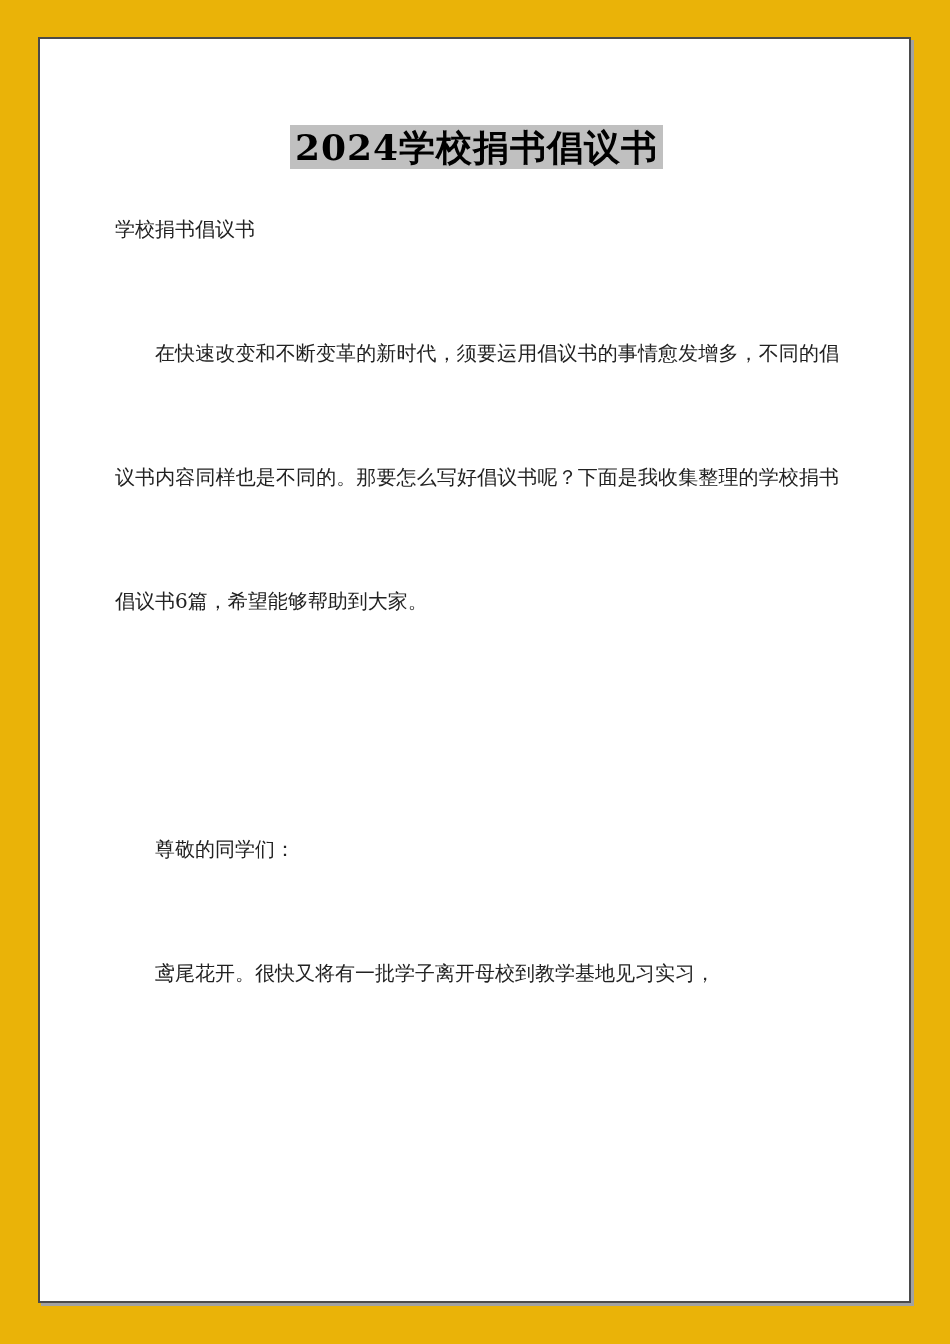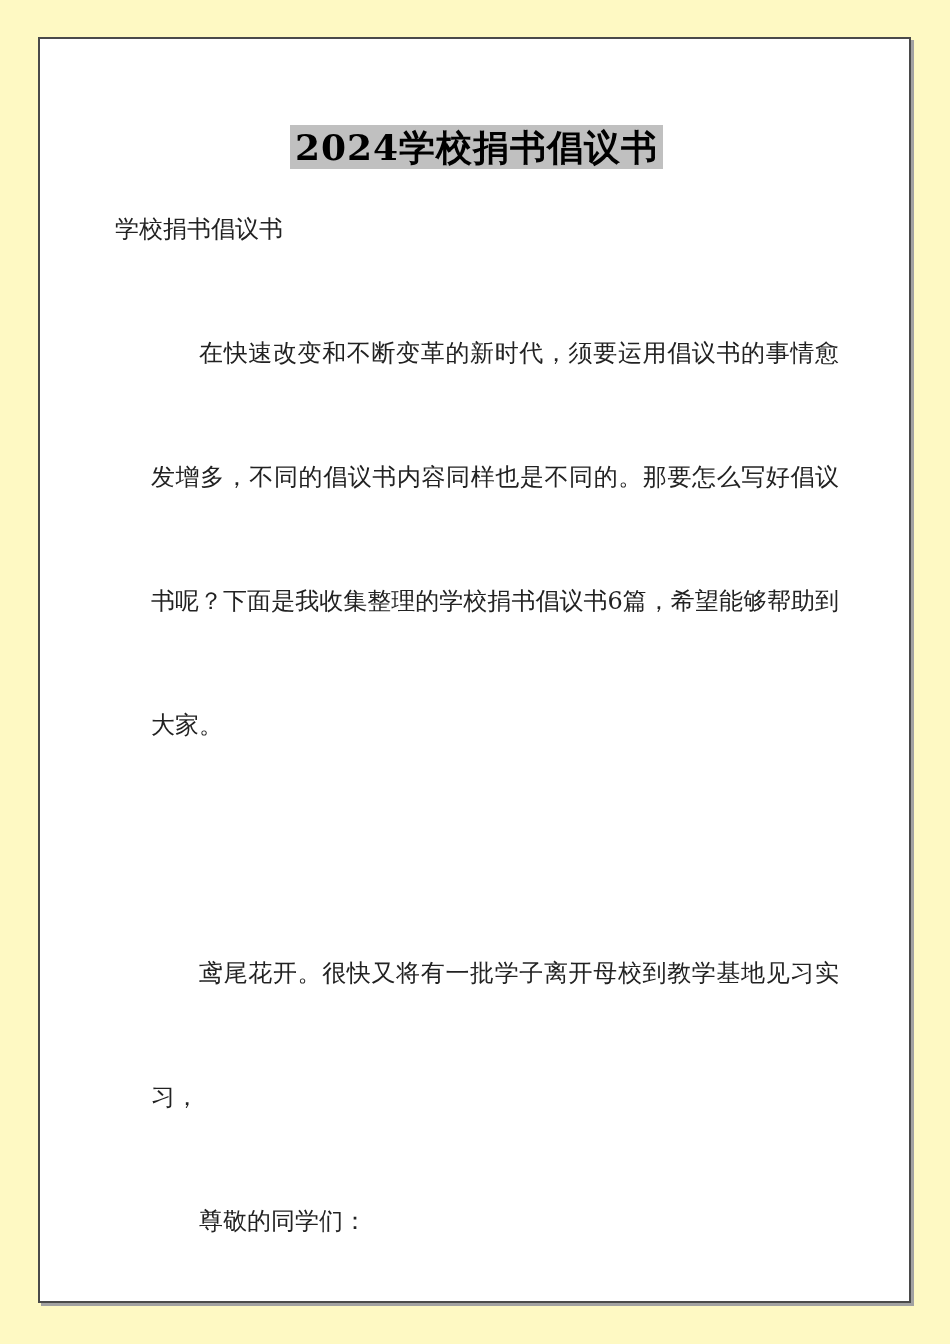--- a/index.html
+++ b/index.html
@@ -5,21 +5,21 @@
   html, body {
     margin: 0;
     padding: 0;
     background: #fafaf8;
     font-family: "DejaVu Serif", "Liberation Serif", serif;
   }
   .page {
     position: relative;
     width: 950px;
     height: 1344px;
-    background: #fef9c3;
+    background: #eab308;
     overflow: hidden;
   }
   .frame {
     position: absolute;
     left: 38px;
     top: 37px;
     width: 873px;
     height: 1266px;
     box-sizing: border-box;
     background: #ffffff;
@@ -36,49 +36,48 @@
     color: #000000;
     letter-spacing: 1px;
     white-space: nowrap;
   }
   .doc-title .hl {
     background: #c0c0c0;
     padding: 1px 5px;
   }
   .doc-body {
     width: 724px;
-    font-size: 24px;
+    font-size: 20px;
     line-height: 124px;
     color: #222222;
     text-align: justify;
   }
   .doc-body p {
     margin: 0;
     padding: 0;
   }
   .doc-body p.indent {
     text-indent: 2em;
-    margin-left: 36px;
   }
   .doc-body p.blank {
     height: 124px;
   }
 </style>
 </head>
 <body>
 
 <div class="page">
   <div class="frame">
 
     <div class="doc-title">
       <span class="hl">2024学校捐书倡议书</span>
     </div>
 
     <div class="doc-body">
       <p>学校捐书倡议书</p>
       <p class="indent">在快速改变和不断变革的新时代，须要运用倡议书的事情愈发增多，不同的倡议书内容同样也是不同的。那要怎么写好倡议书呢？下面是我收集整理的学校捐书倡议书6篇，希望能够帮助到大家。</p>
       <p class="blank"></p>
+      <p class="indent">尊敬的同学们：</p>
       <p class="indent">鸢尾花开。很快又将有一批学子离开母校到教学基地见习实习，</p>
-      <p class="indent">尊敬的同学们：</p>
     </div>
 
   </div>
 </div>
 
 </body></html>

